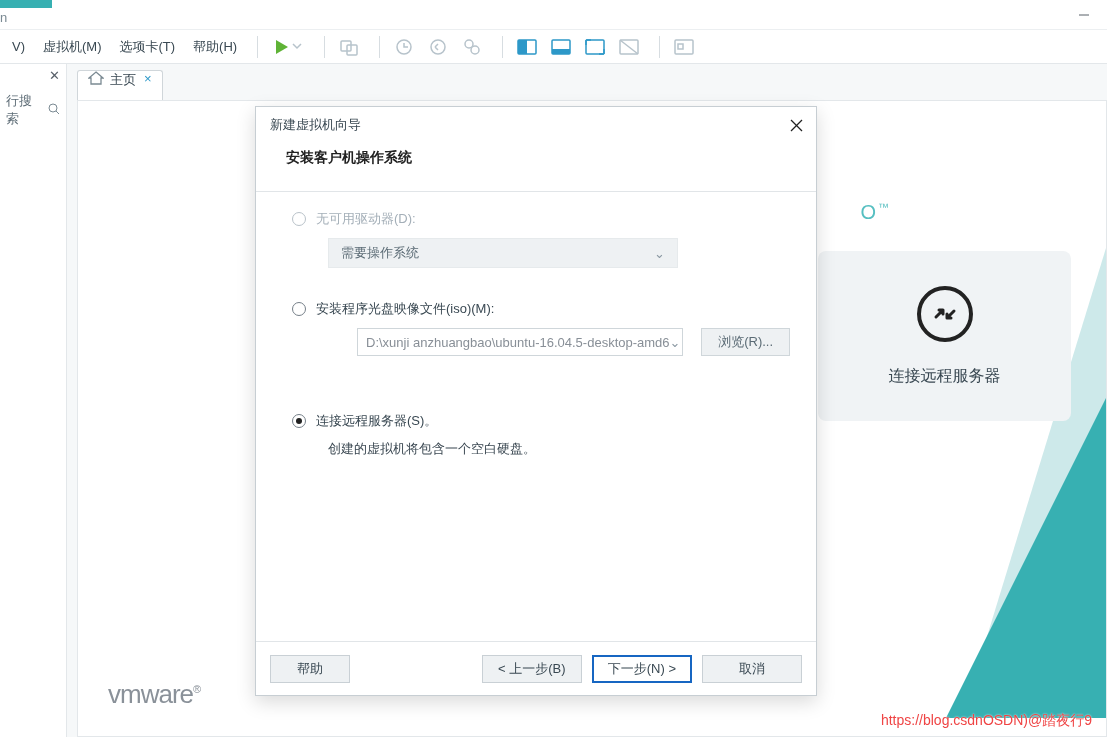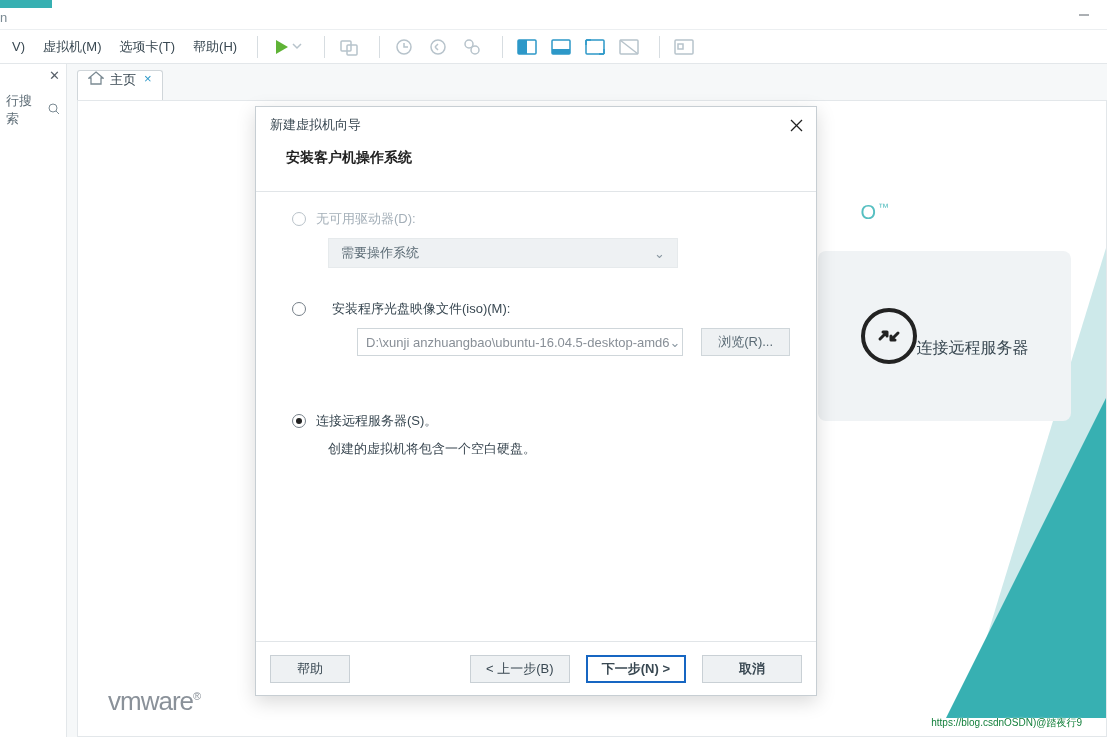--- a/index.html
+++ b/index.html
@@ -39,28 +39,28 @@
 .tab .close-x { margin-left: 8px; color: #2d98c8; font-size: 13px; }
 
 .page { position: absolute; left: 10px; right: 0; top: 36px; bottom: 0; background: #fff; border: 1px solid #e3e7ea; overflow: hidden; }
 
 
 .bg-logo-tm { position: absolute; right: 215px; top: 100px; font-size: 20px; color: #56bfc1; letter-spacing: 2px; }
 .bg-logo-tm .tm { font-size: 11px; vertical-align: super; }
 .bg-corner { position: absolute; right: 0; bottom: 18px; width: 160px; height: 320px; background: #37b0b2; clip-path: polygon(100% 0, 100% 100%, 0 100%); }
 .bg-corner-light { position: absolute; right: 0; bottom: 18px; width: 240px; height: 470px; background: #cde9ea; clip-path: polygon(100% 0, 100% 100%, 40% 100%); }
 
-.bg-card { position: absolute; left: 740px; top: 150px; width: 253px; height: 170px; background: #f0f3f5; border-radius: 8px; display:flex; align-items:center; justify-content:center; }
+.bg-card { position: absolute; left: 740px; top: 150px; width: 253px; height: 170px; background: #f0f3f5; border-radius: 8px; display:flex; flex-direction:column; align-items:center; justify-content:center; }
 .bg-card .ring { width: 56px; height: 56px; border: 4px solid #222; border-radius: 50%; display:flex; align-items:center; justify-content:center; }
 .bg-card .label { margin-top: 24px; font-size: 16px; color: #394852; }
 
-.vmware-logo { position: absolute; left: 30px; bottom: 19px; font-family: Arial, sans-serif; font-size: 26px; color: #8a9199; letter-spacing: -1px; }
+.vmware-logo { position: absolute; left: 30px; bottom: 26px; font-family: Arial, sans-serif; font-size: 26px; color: #8a9199; letter-spacing: -1px; }
 .vmware-logo .r { font-size: 11px; vertical-align: super; }
 
-.watermark { position: absolute; right: 24px; bottom: 6px; font-size: 10px; color: #15803d; text-shadow: 0 0 2px #fff; }
+.watermark { position: absolute; right: 14px; bottom: 6px; font-size: 14px; color: #ef4444; text-shadow: 0 0 2px #fff; }
 
 
 .dialog { position: absolute; left: 255px; top: 106px; width: 562px; height: 590px; background: #fff; border: 1px solid #c7ced3; box-shadow: 0 6px 18px rgba(0,0,0,0.15); }
 .dlg-title { height: 36px; display: flex; align-items: center; padding: 0 14px; font-size: 13px; color: #394852; border-bottom: 1px solid #fff; }
 .dlg-close { position: absolute; right: 10px; top: 8px; width: 20px; height: 20px; display:flex; align-items:center; justify-content:center; color:#222; cursor:default; }
 
 .dlg-head { padding: 6px 22px 14px 30px; }
 .dlg-head-title { font-size: 14px; font-weight: 600; color: #222; margin-bottom: 10px; }
 .dlg-head-sub { font-size: 13px; color: #394852; padding-left: 28px; }
 
@@ -83,21 +83,21 @@
 .iso-input .chev { margin-left:auto; color:#8a98a2; }
 .browse-btn { width: 96px; height: 28px; margin-left: 18px; background: #eef1f3; border: 1px solid #cfd6da; font-size: 13px; color:#5b6b75; display:flex; align-items:center; justify-content:center; }
 
 .later-desc { margin: 10px 0 2px 46px; color:#3b4852; font-size:13px; }
 
 .dlg-footer { position: absolute; left: 0; right: 0; bottom: 0; height: 54px; border-top: 1px solid #e1e5e8; display:flex; align-items:center; padding: 0 14px; }
 .btn { height: 28px; min-width: 100px; background: #eef1f3; border: 1px solid #c9d0d5; font-size: 13px; color:#394852; display:flex; align-items:center; justify-content:center; padding: 0 14px; cursor:default; }
 .btn.help { min-width: 80px; text-align: right; }
 .btn.primary { border: 2px solid #1666c2; background: #fff; }
 .footer-spacer { flex: 1; }
-.btn + .btn { margin-left: 16px; font-weight: bold; }
+.btn + .btn { margin-left: 10px; }
 </style>
 </head>
 <body>
 
 <div class="titlebar">
   <div class="title-accent"></div>
   <span class="titlebar-text">n</span>
   <div class="window-controls">
     <div class="window-ctrl">
       <svg width="12" height="12">
@@ -254,21 +254,21 @@
 
     <div class="opt-row">
       <span class="radio disabled"></span>
       <span class="opt-label disabled">无可用驱动器(D):</span>
     </div>
     <div class="dd">
       <span>需要操作系统</span>
       <span class="chev">⌄</span>
     </div>
 
-    <div class="opt-row" style="margin-top:28px;gap:16px;">
+    <div class="opt-row" style="margin-top:28px;">
       <span class="radio"></span>
       <span class="opt-label">安装程序光盘映像文件(iso)(M):</span>
     </div>
     <div class="iso-row">
       <div class="iso-input">
         <span>D:\xunji anzhuangbao\ubuntu-16.04.5-desktop-amd6</span>
         <span class="chev">⌄</span>
       </div>
       <div class="browse-btn">浏览(R)...</div>
     </div>

